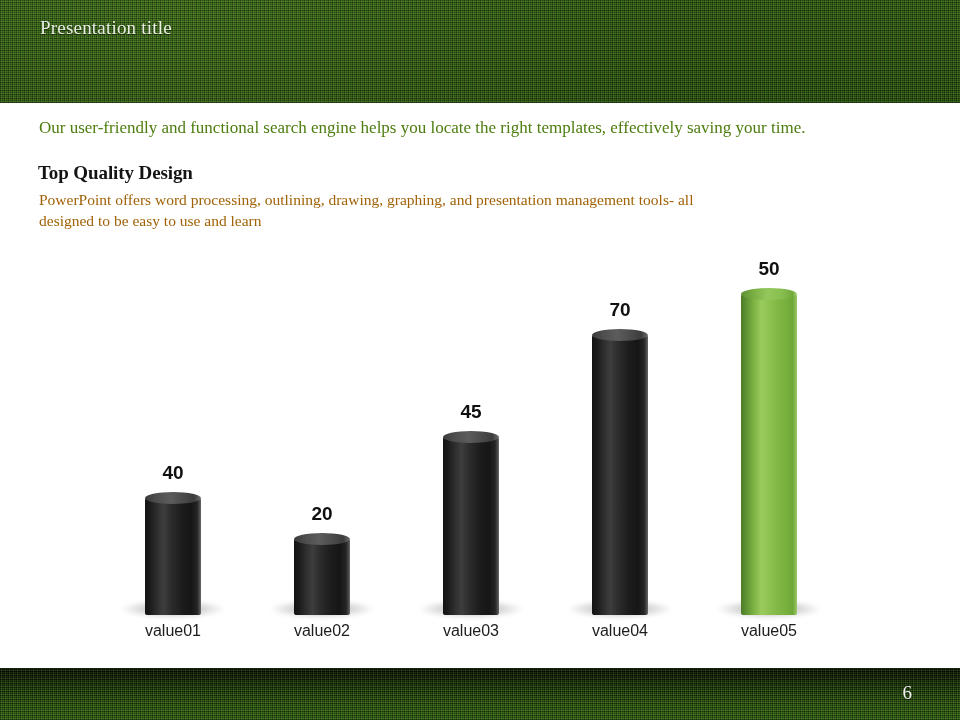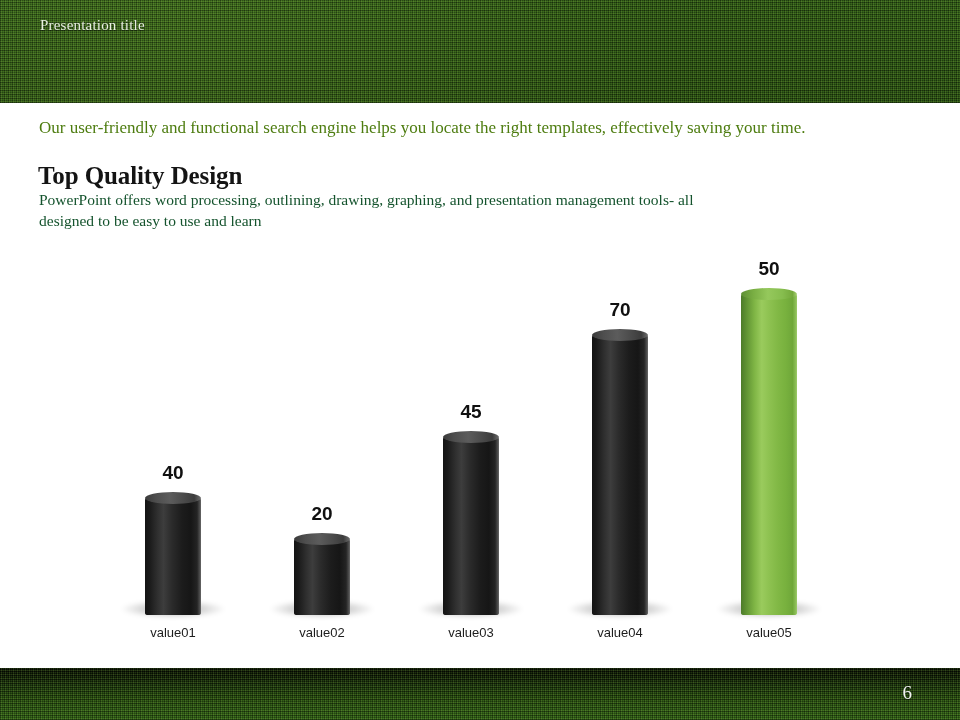--- a/index.html
+++ b/index.html
@@ -39,21 +39,21 @@
         rgba(150,200,80,0.18) 1px, rgba(150,200,80,0.18) 2px,
         rgba(0,0,0,0.12) 2px, rgba(0,0,0,0.12) 3px,
         rgba(110,165,55,0.10) 3px, rgba(110,165,55,0.10) 4px),
       radial-gradient(circle at 18% 30%, rgba(90,140,40,0.35), rgba(0,0,0,0) 62%),
       radial-gradient(circle at 72% 70%, rgba(40,80,15,0.45), rgba(0,0,0,0) 60%),
       linear-gradient(180deg, #32601a 0%, #2c5616 55%, #274d13 100%);
   }
   #presentation-title {
     position: absolute;
     left: 40px; top: 17px;
-    font-size: 15px;
+    font-size: 19px;
     color: #e9f0e2;
     letter-spacing: 0.2px;
     text-shadow: 0 1px 1px rgba(0,0,0,0.55);
     white-space: nowrap;
   }
   #slide-main-title {
     position: absolute;
     left: 38px; top: 38px;
     font-size: 35px;
     font-weight: bold;
@@ -68,32 +68,32 @@
     position: absolute;
     left: 39px; top: 117px;
     width: 830px;
     font-size: 17px;
     line-height: 21px;
     color: #4d7c0f;
   }
   #section-heading {
     position: absolute;
     left: 38px; top: 162px;
-    font-size: 25px;
+    font-size: 19px;
     font-weight: bold;
     color: #141414;
     letter-spacing: -0.1px;
   }
   #section-body {
     position: absolute;
     left: 39px; top: 189px;
     width: 680px;
     font-size: 15.5px;
     line-height: 21px;
-    color: #14532d;
+    color: #a16207;
   }
 
   
   #chart {
     position: absolute;
     left: 0; top: 230px;
     width: 960px;
     height: 410px;
   }
   .bar-group {
@@ -171,21 +171,21 @@
     font-weight: bold;
     color: #101010;
   }
   .bar-label {
     position: absolute;
     left: 0;
     bottom: 0;
     width: 160px;
     text-align: center;
     font-family: "Liberation Sans", sans-serif;
-    font-size: 13px;
+    font-size: 16px;
     color: #1d1d1d;
   }
 
   
   #footer {
     position: absolute;
     left: 0;
     bottom: 0;
     width: 960px;
     height: 52px;

